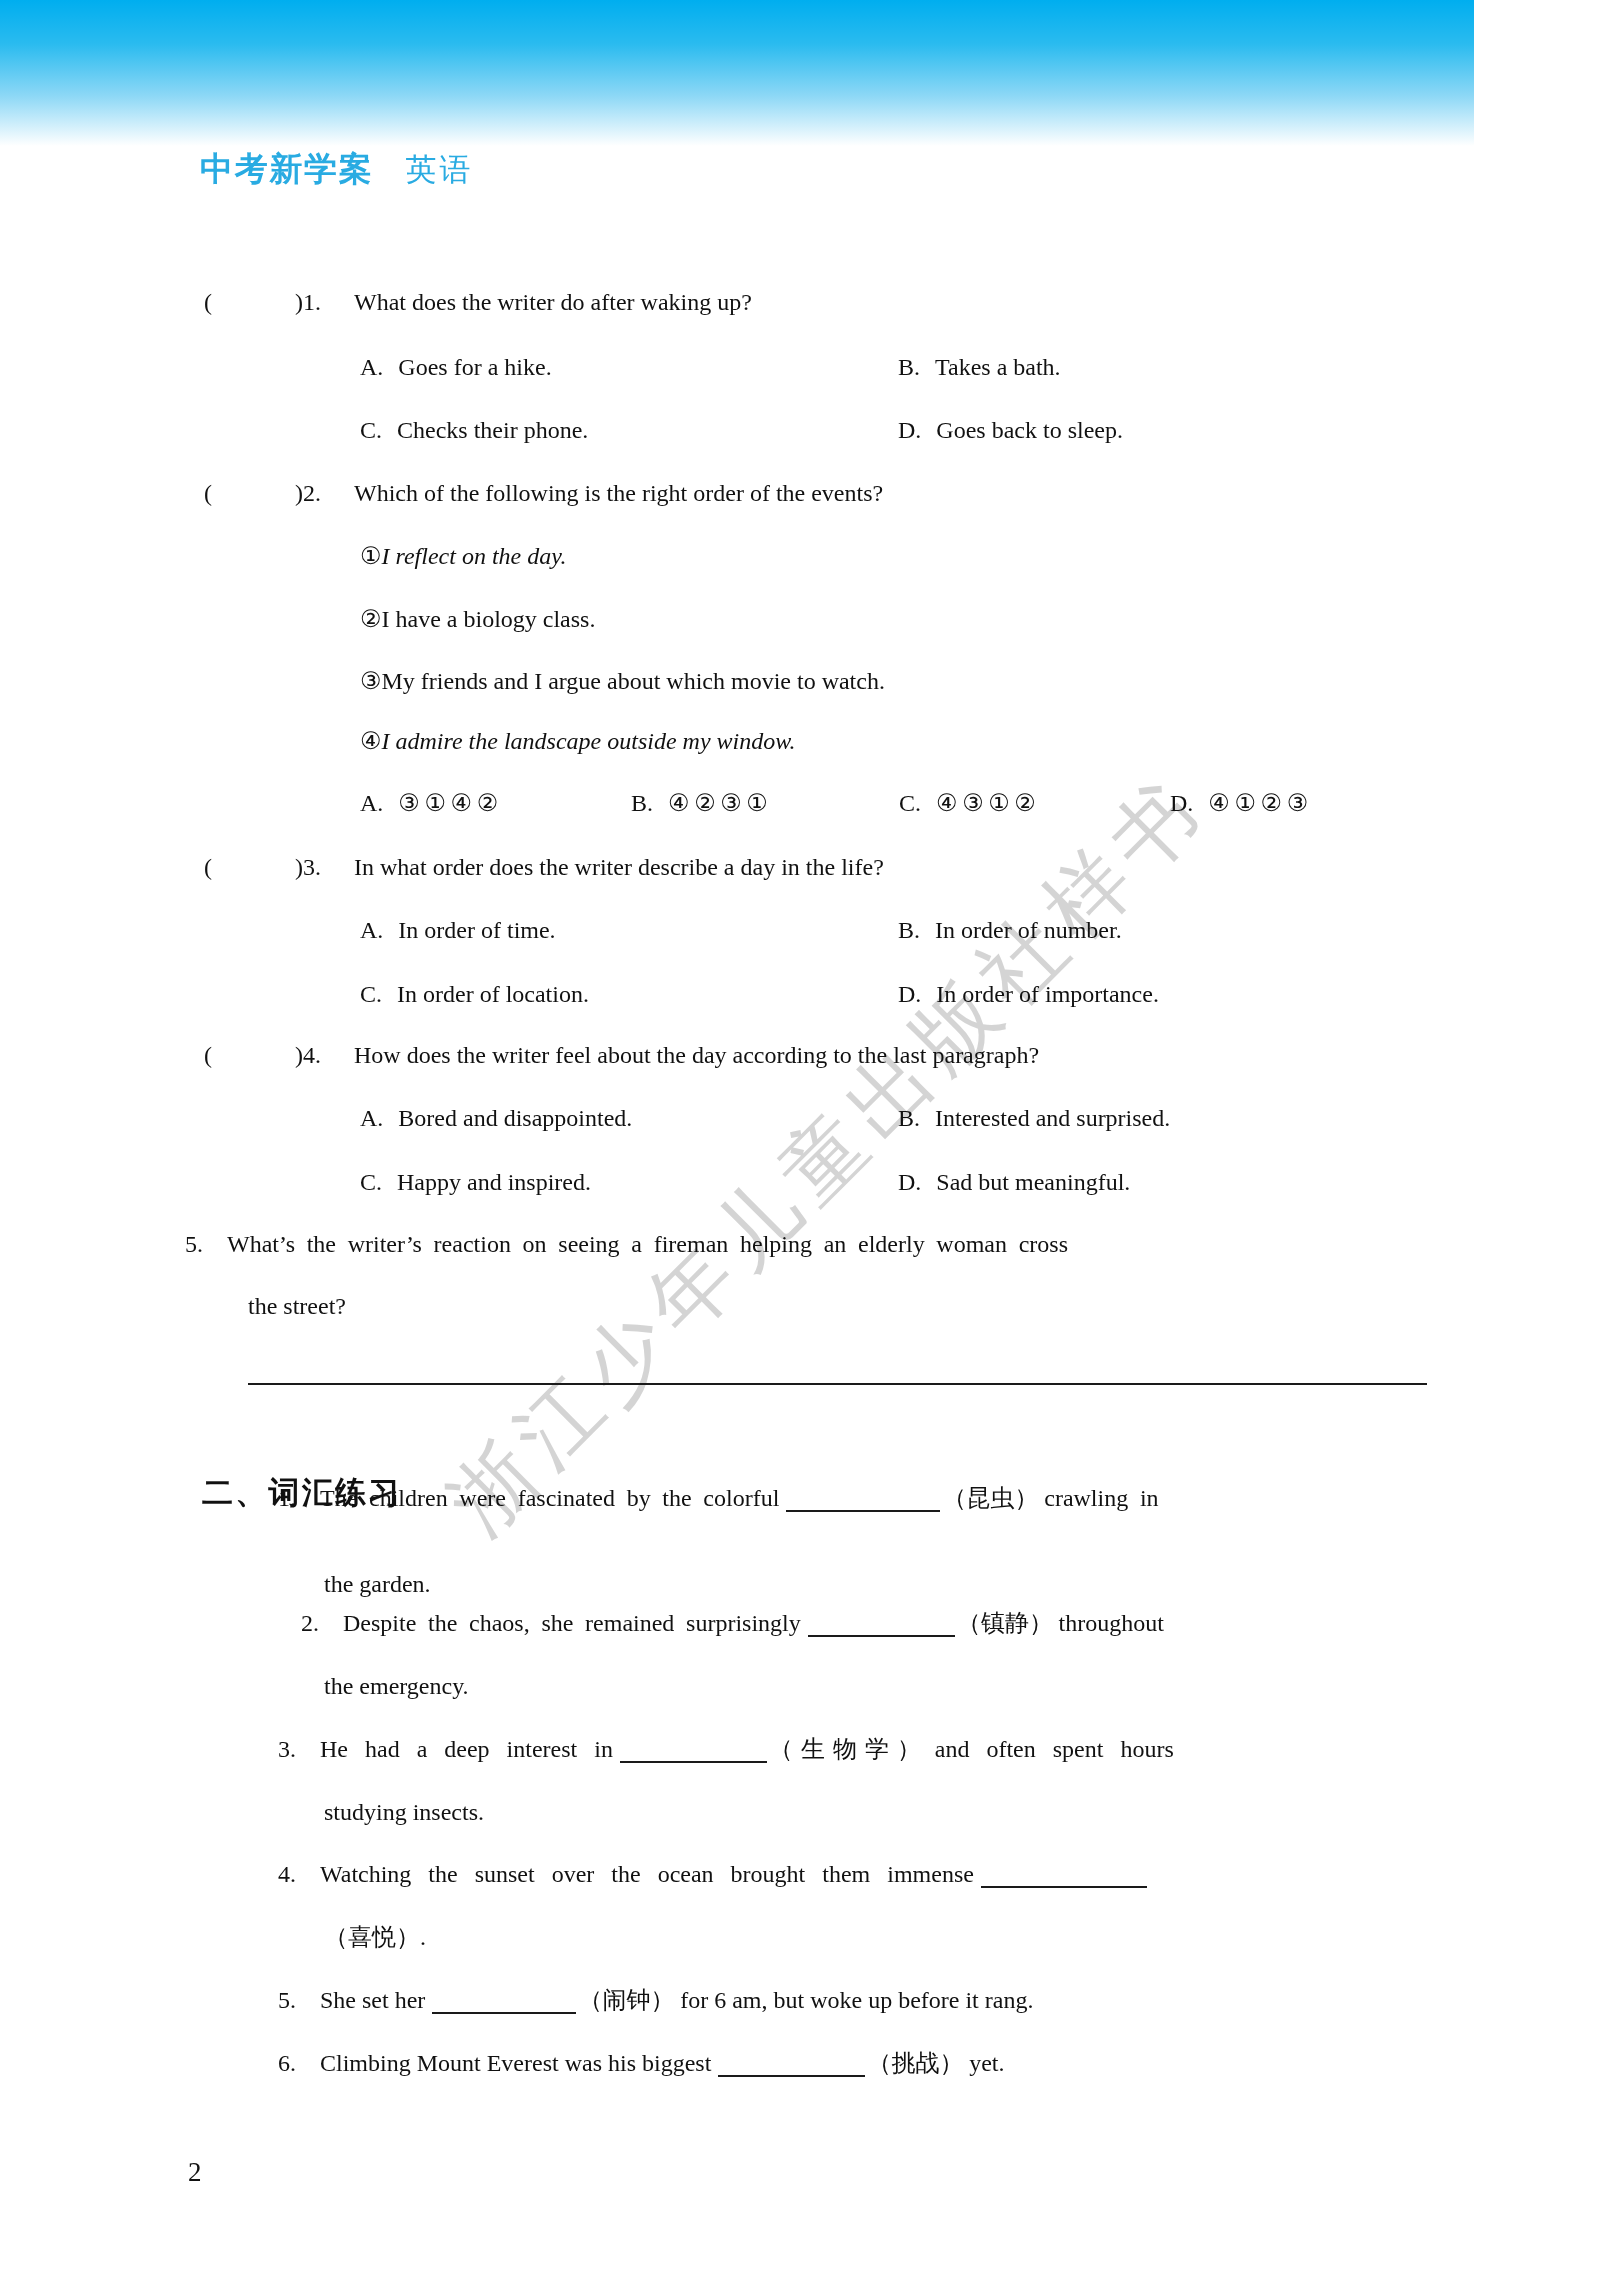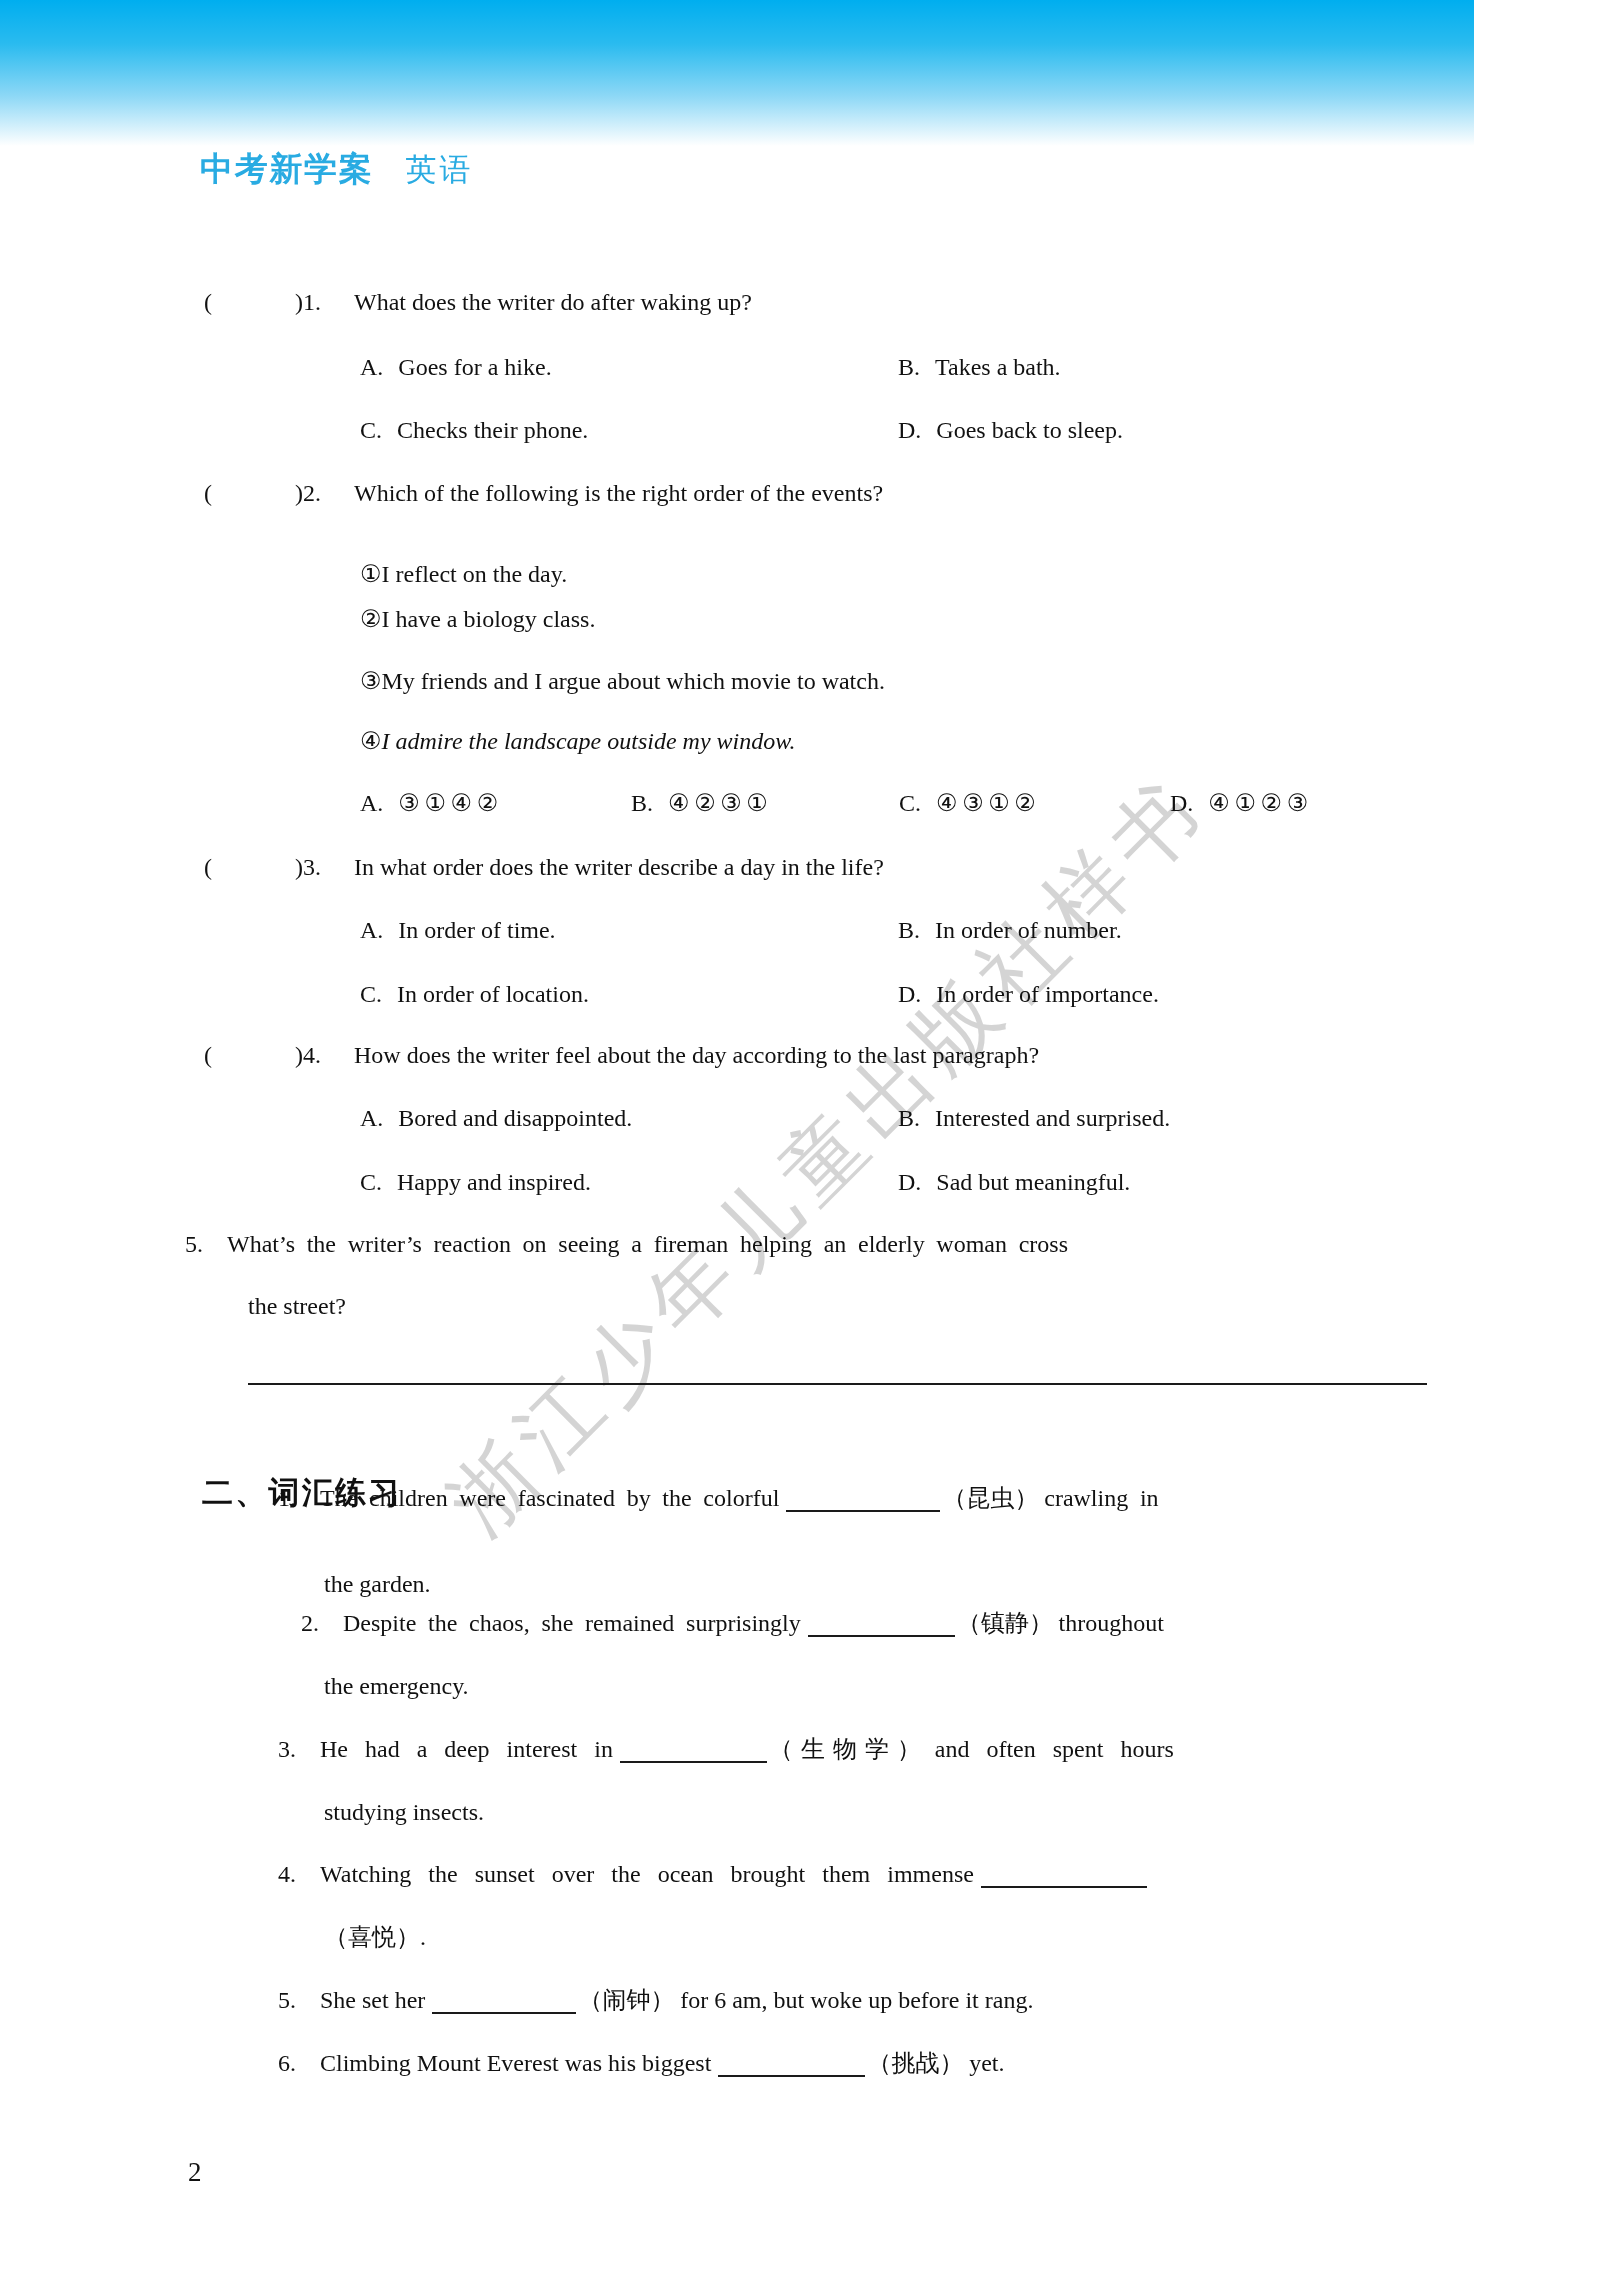--- a/index.html
+++ b/index.html
@@ -56,21 +56,21 @@
   .hsp{letter-spacing:8px;}
   .post{margin-left:5.7px;}
   
   .blank{
     display:inline-block;height:6.9px;vertical-align:-5.7px;
     border-bottom:2.3px solid #1a1a1a;margin:0 2.3px 0 6.9px;
   }
   .b270{width:154px;}.b258{width:147px;}.b252{width:144px;}.b290{width:166px;margin-right:0;}
   
   .y-q1{top:288px;}  .y-q1ab{top:353px;} .y-q1cd{top:416px;}
-  .y-q2{top:479px;}  .y-e1{top:560px;}   .y-e2{top:605px;}
+  .y-q2{top:479px;}  .y-e1{top:542px;font-style:italic;}   .y-e2{top:605px;}
   .y-e3{top:667px;} .y-e4{top:727px;font-style:italic;}  .y-q2o{top:789px;}
   .y-q3{top:853px;} .y-q3ab{top:916px;}.y-q3cd{top:980px;}
   .y-q4{top:1041px;} .y-q4ab{top:1104px;}.y-q4cd{top:1168px;}
   .y-q5a{top:1230px;}.y-q5b{top:1292px;}
   .y-v1a{top:1484px;}.y-v1b{top:1547px;margin-top:23px;}
   .y-v2a{top:1609px;margin-left:23px;}.y-v2b{top:1672px;}
   .y-v3a{top:1735px;}.y-v3b{top:1798px;}
   .y-v4a{top:1860px;}.y-v4b{top:1923px;}
   .y-v5{top:1986px;} .y-v6{top:2049px;}
   

